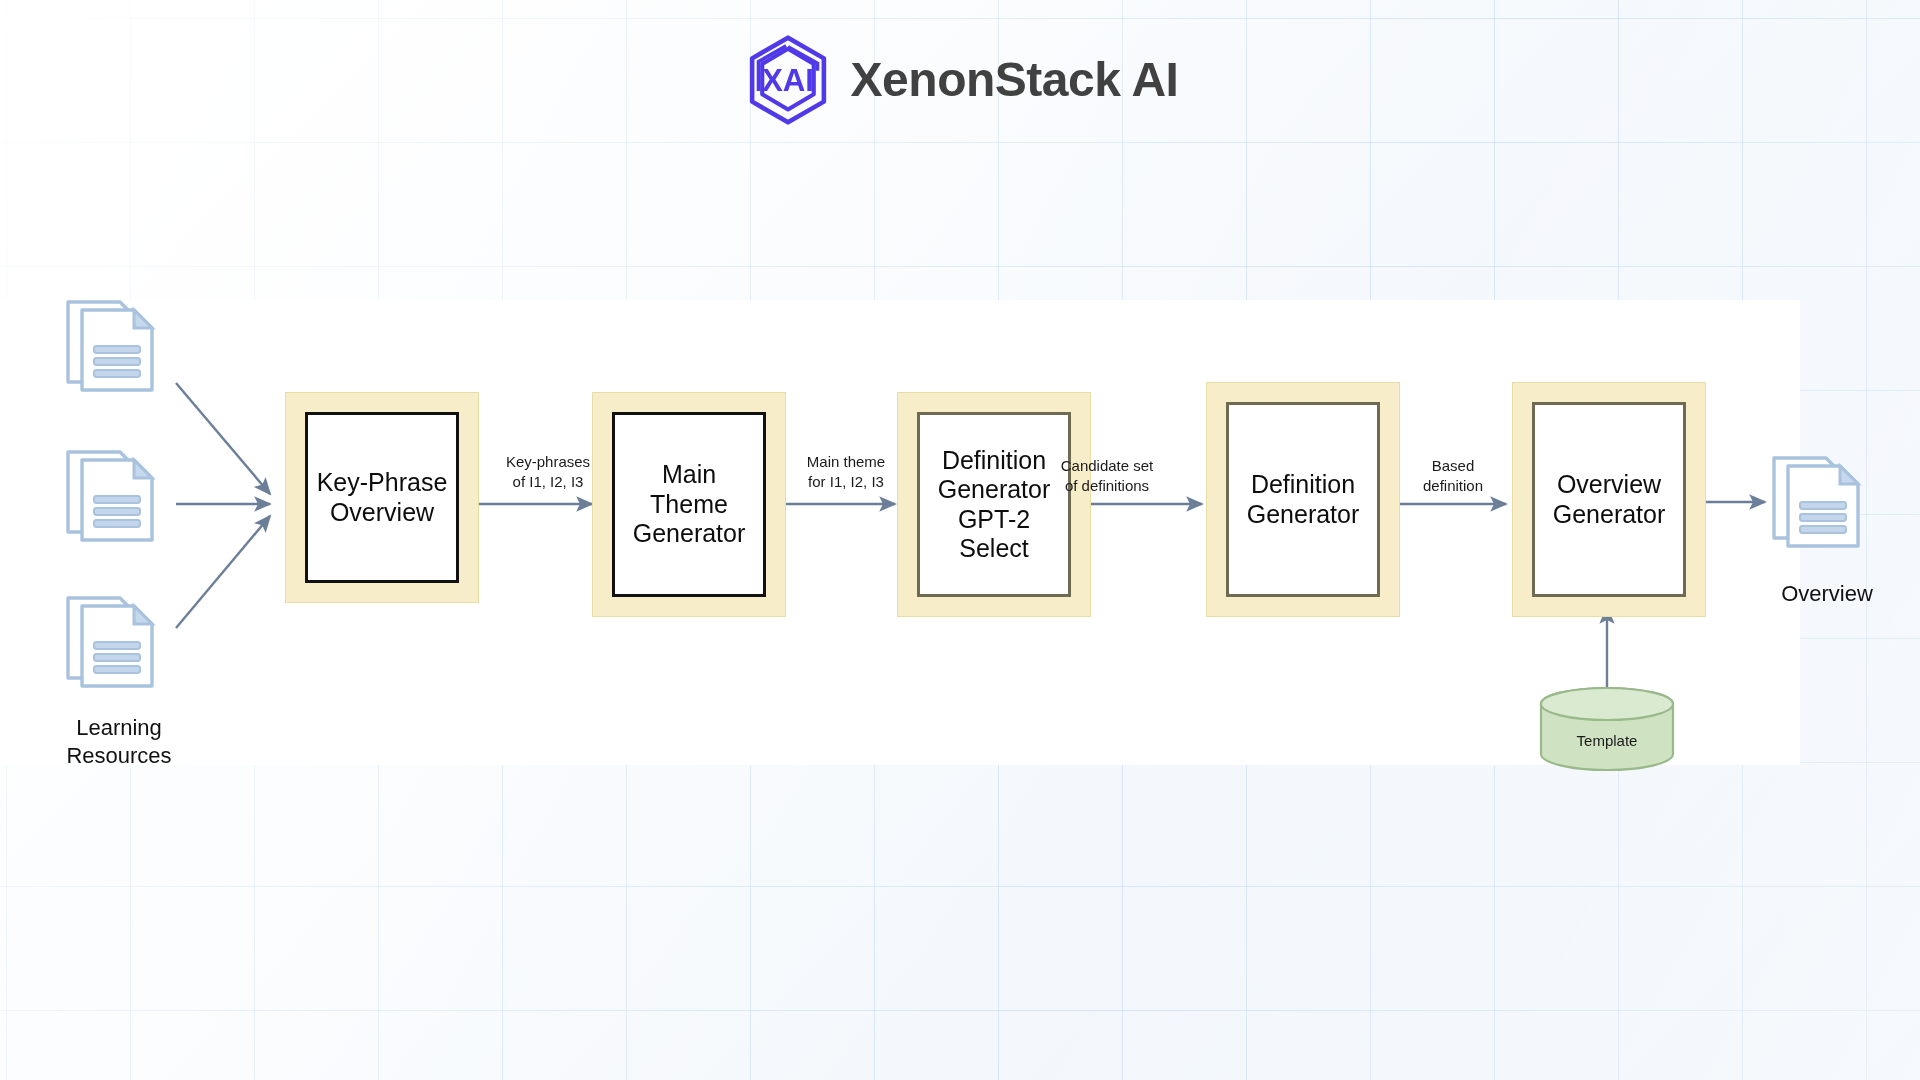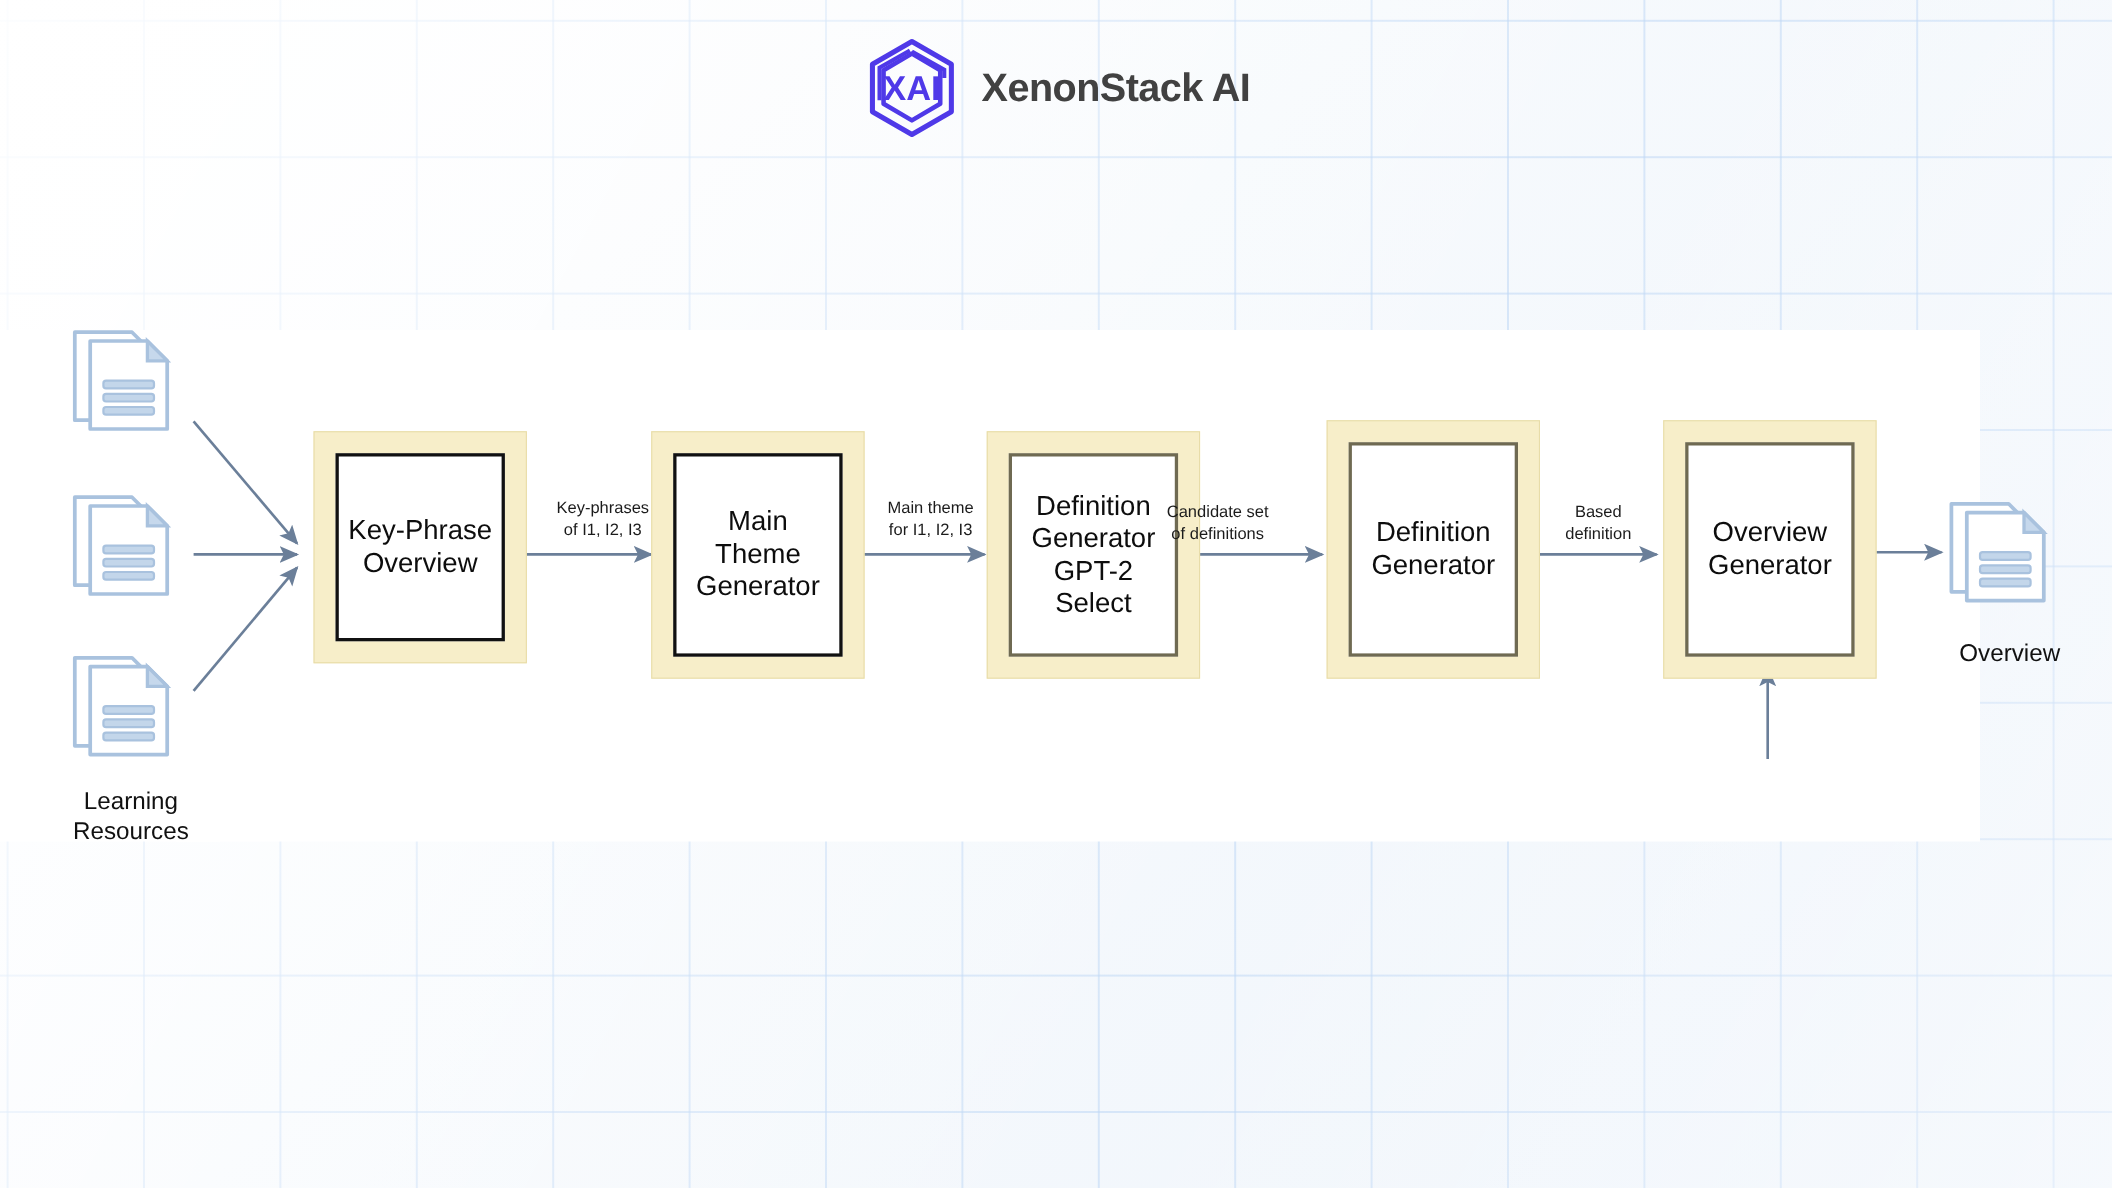--- a/index.html
+++ b/index.html
@@ -35,21 +35,21 @@
   
   #brand {
     position: absolute;
     left: 0; right: 0; top: 34px;
     display: flex; align-items: center; justify-content: center;
     gap: 17px;
     z-index: 6;
   }
   #brand .logo-mark { width: 92px; height: 92px; display: block; }
   #brand .brand-text {
-    font-size: 36px;
+    font-size: 48px;
     font-weight: 700;
     color: #414141;
     letter-spacing: -0.5px;
     line-height: 1;
     white-space: nowrap;
   }
 
   
   #diagram-panel {
     position: absolute;
@@ -292,20 +292,27 @@
   <div class="edge-label" style="left:1044px; top:456px; width:126px;">
     <div>Candidate set</div>
     <div>of definitions</div>
   </div>
 
   <div class="edge-label" style="left:1394px; top:456px; width:118px;">
     <div>Based</div>
     <div>definition</div>
   </div>
 
+  <div id="template-node" style="left:1537px; top:686px; width:140px; height:86px;">
+    <svg width="140" height="86" viewBox="0 0 140 86" xmlns="http://www.w3.org/2000/svg">
+      <path d="M4,18 a66,16 0 0 1 132,0 V68 a66,16 0 0 1 -132,0 Z" fill="#cfe3c3" stroke="#9ab98a" stroke-width="2.2"></path>
+      <ellipse cx="70" cy="18" rx="66" ry="16" fill="#d9ead0" stroke="#9ab98a" stroke-width="2.2"></ellipse>
+    </svg>
+    <div class="cyl-label">Template</div>
+  </div>
 
   <div class="docstack" style="left:1768px; top:448px;">
     <svg width="108" height="108" viewBox="0 0 108 100" xmlns="http://www.w3.org/2000/svg">
       <g fill="#ffffff" stroke="#a9c2de" stroke-width="3.4" stroke-linejoin="round">
         <path d="M6,6 H58 L76,24 V86 H6 Z"></path>
         <path d="M20,14 H72 L90,32 V94 H20 Z"></path>
       </g>
       <path d="M72,14 V32 H90 Z" fill="#c6d8ec" stroke="#a9c2de" stroke-width="3"></path>
       <g fill="#c3d6ea" stroke="#a9c2de" stroke-width="2">
         <rect x="32" y="50" width="46" height="7" rx="2.4"></rect>

